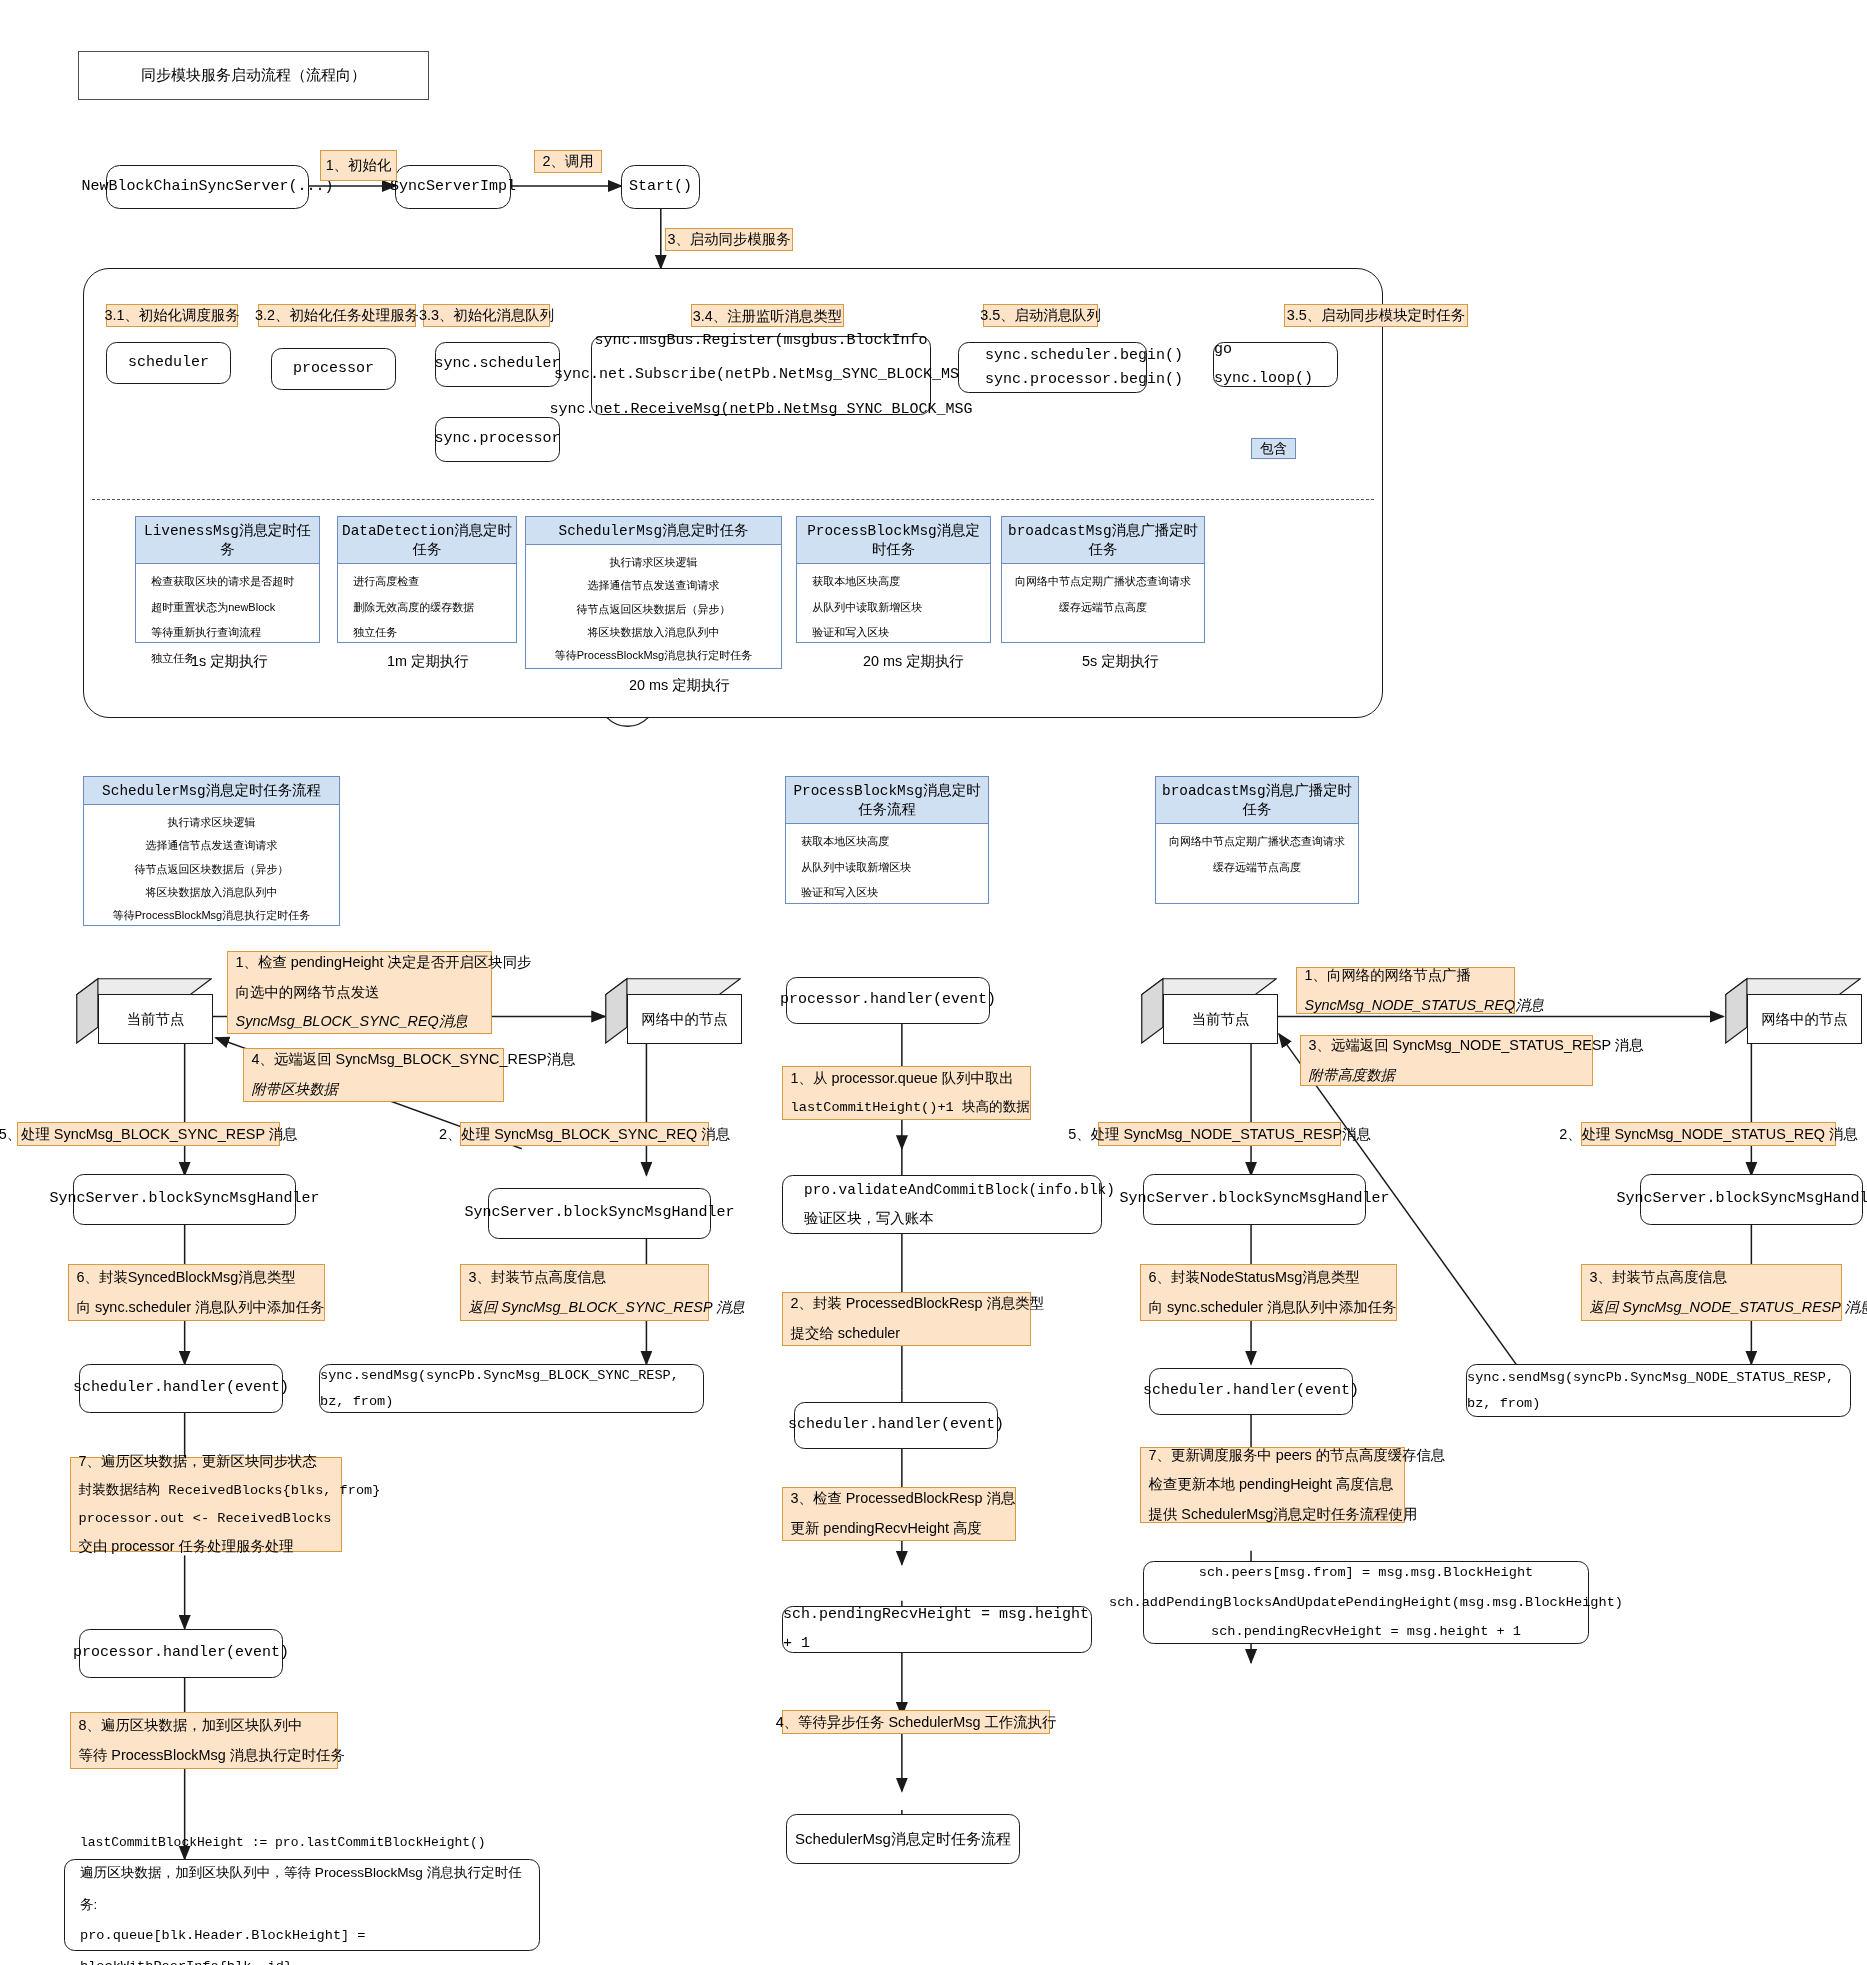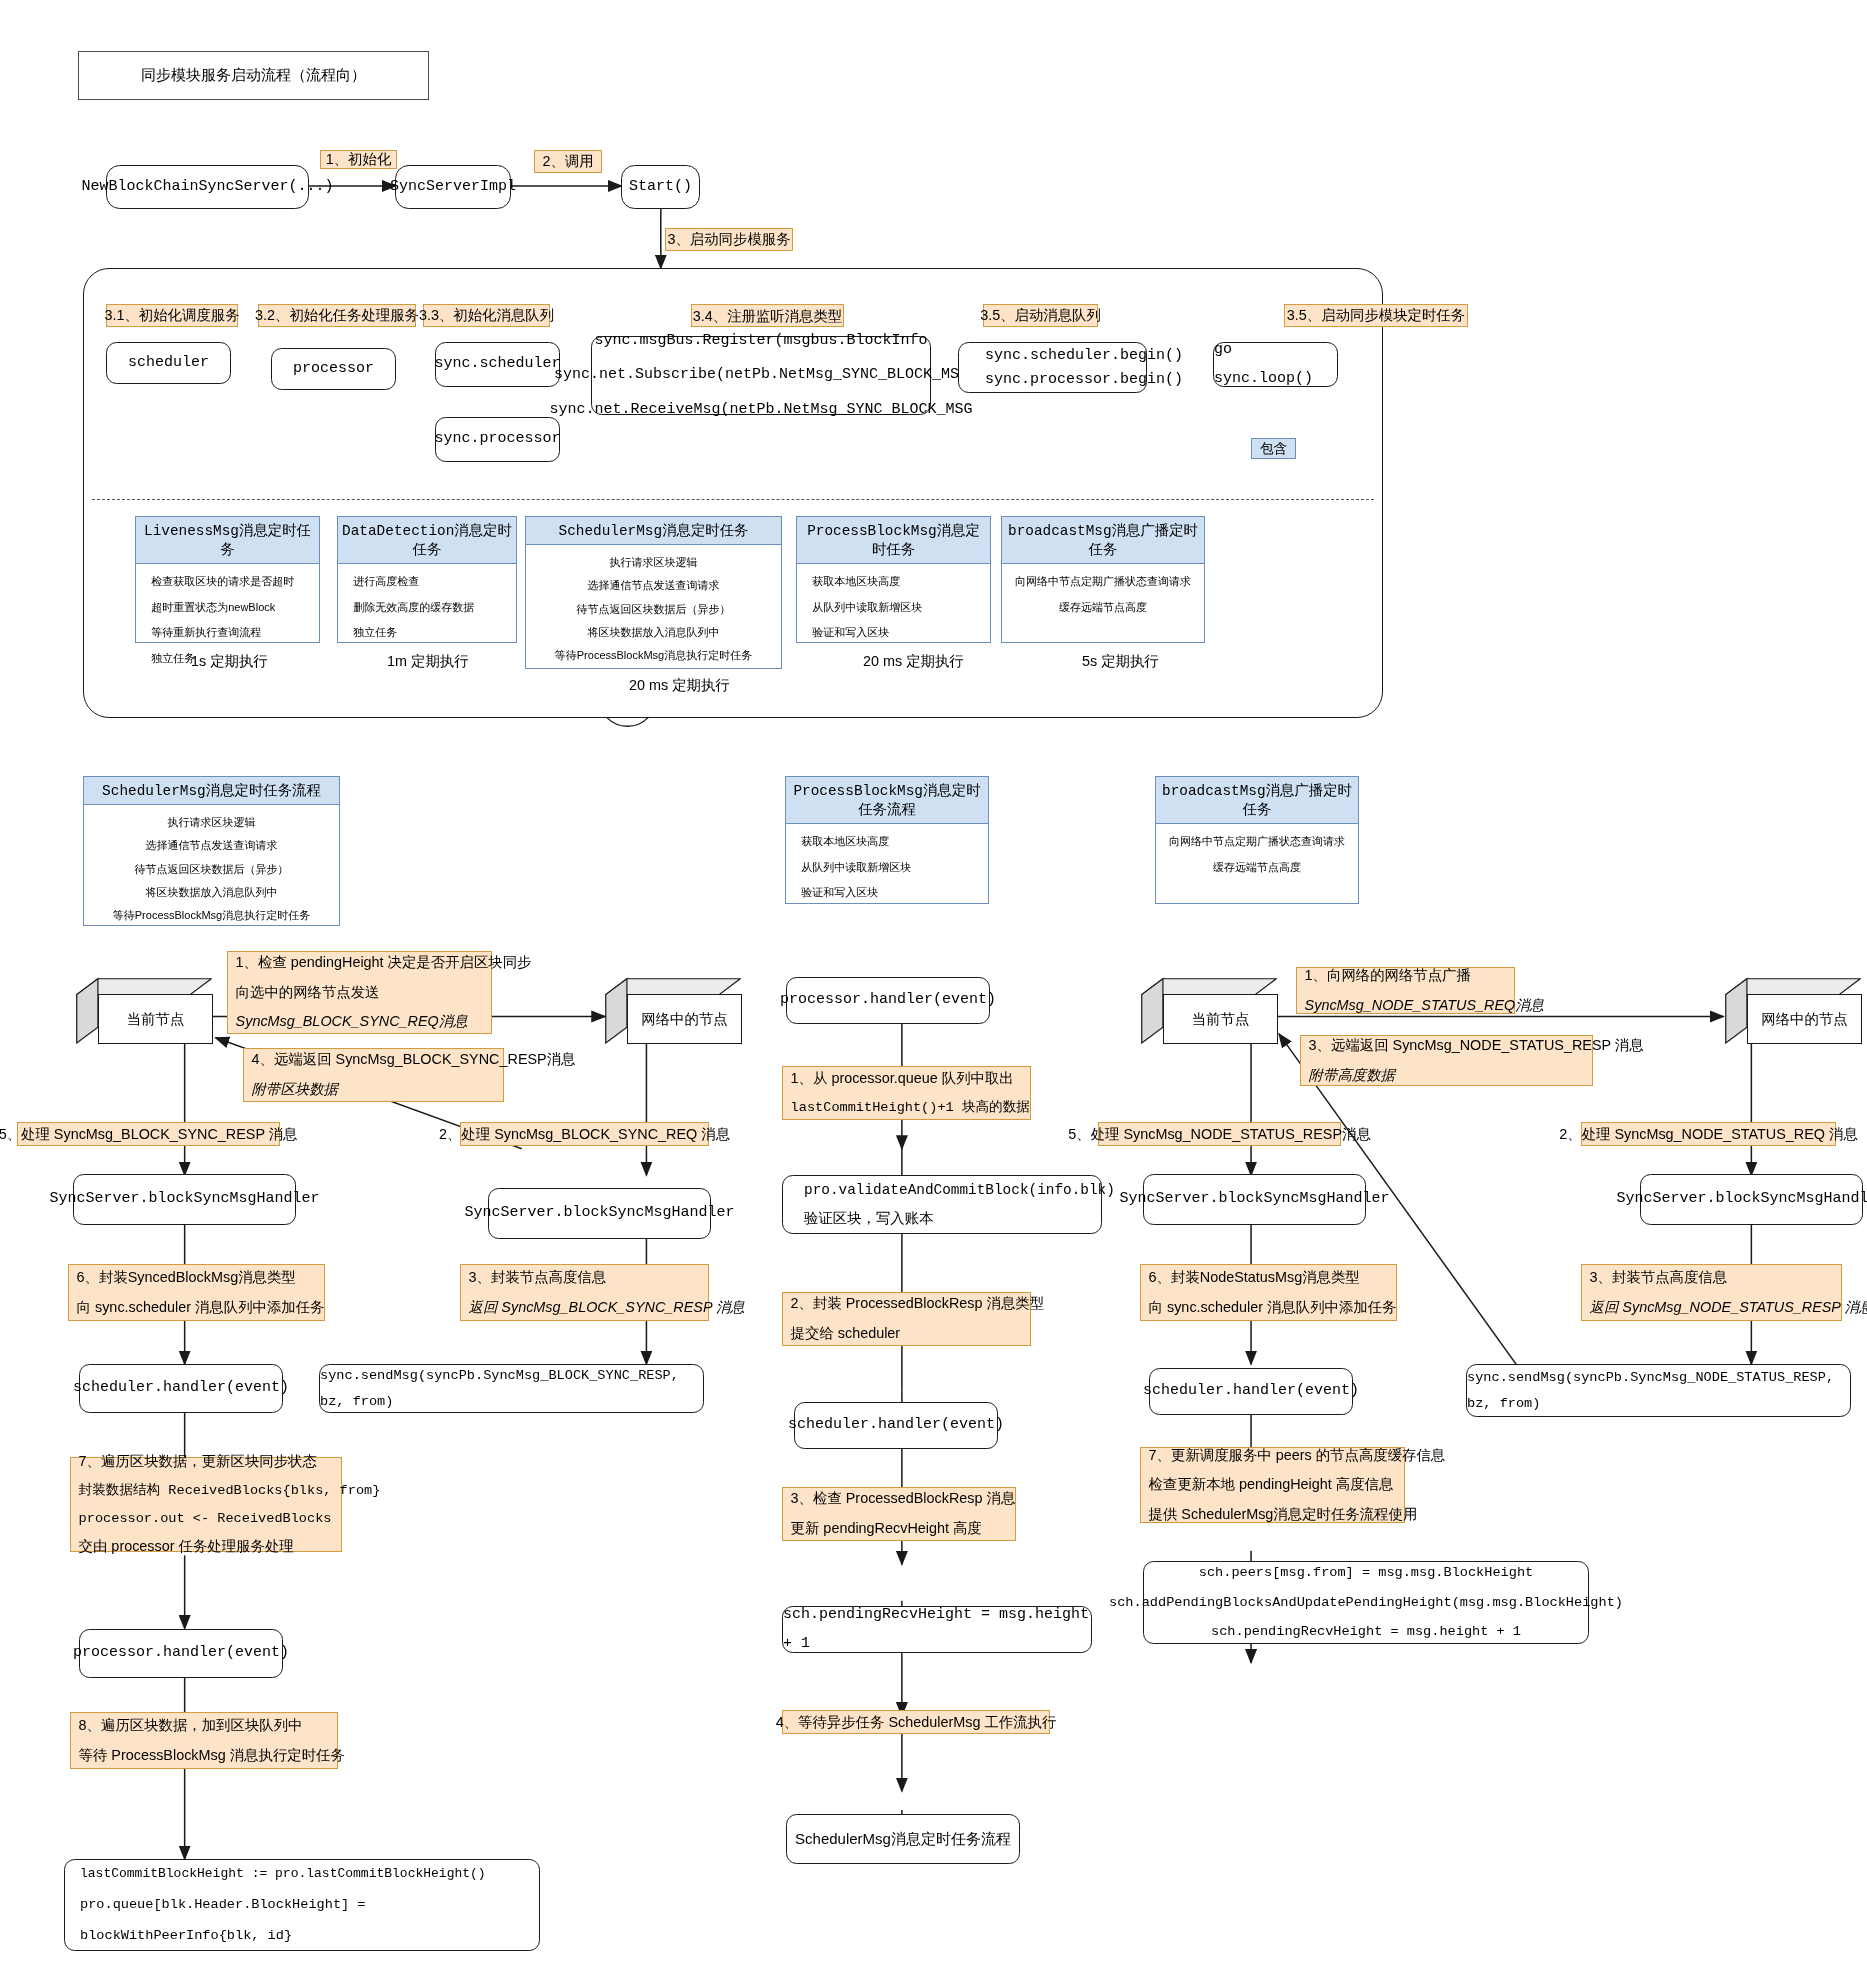--- a/index.html
+++ b/index.html
@@ -116,21 +116,21 @@
 
 <div class="abs rrect" style="left:106px;top:165px;width:203px;height:44px;">
   <span class="mono">NewBlockChainSyncServer(...)</span>
 </div>
 <div class="abs rrect" style="left:395px;top:165px;width:116px;height:44px;">
   <span class="mono">SyncServerImpl</span>
 </div>
 <div class="abs rrect" style="left:621px;top:165px;width:79px;height:44px;">
   <span class="mono">Start()</span>
 </div>
-<div class="abs note" style="left:320px;top:150px;width:77px;height:19px;">
+<div class="abs note" style="left:320px;top:150px;width:77px;height:31px;">
   <span>1、初始化</span>
 </div>
 <div class="abs note" style="left:534px;top:150px;width:68px;height:23px;">
   <span>2、调用</span>
 </div>
 <div class="abs note" style="left:665px;top:228px;width:128px;height:23.4px;">
   <span>3、启动同步模服务</span>
 </div>
 
 <div class="abs container" style="left:83px;top:268px;width:1300px;height:450px;"></div>
@@ -332,20 +332,21 @@
   <span class="mono">processor.handler(event)</span>
   </div>
 
 <div class="abs note-ml" style="left:70px;top:1712px;width:268px;height:57px;">
   <span>8、遍历区块数据，加到区块队列中</span>
   <span>等待 ProcessBlockMsg 消息执行定时任务</span>
 </div>
 
 <div class="abs rrect small" style="left:64px;top:1859px;width:476px;height:92px;align-items:flex-start;justify-content:center;padding-left:15px;line-height:2.3;">
   <span class="mono" style="font-size:13px;">lastCommitBlockHeight := pro.lastCommitBlockHeight()</span>
+  <span style="font-size:13.6px;">遍历区块数据，加到区块队列中，等待 ProcessBlockMsg 消息执行定时任务:</span>
   <span class="mono" style="font-size:13.6px;">pro.queue[blk.Header.BlockHeight] = blockWithPeerInfo{blk, id}</span>
 </div>
 
 <div class="abs rrect small" style="left:786px;top:977px;width:204px;height:47px;">
   <span class="mono">processor.handler(event)</span>
   </div>
 
 <div class="abs note-ml" style="left:782px;top:1066px;width:249px;height:54px;">
   <span>1、从 processor.queue 队列中取出</span>
   <span class="mono" style="font-size:13.6px;">lastCommitHeight()+1 块高的数据</span>

